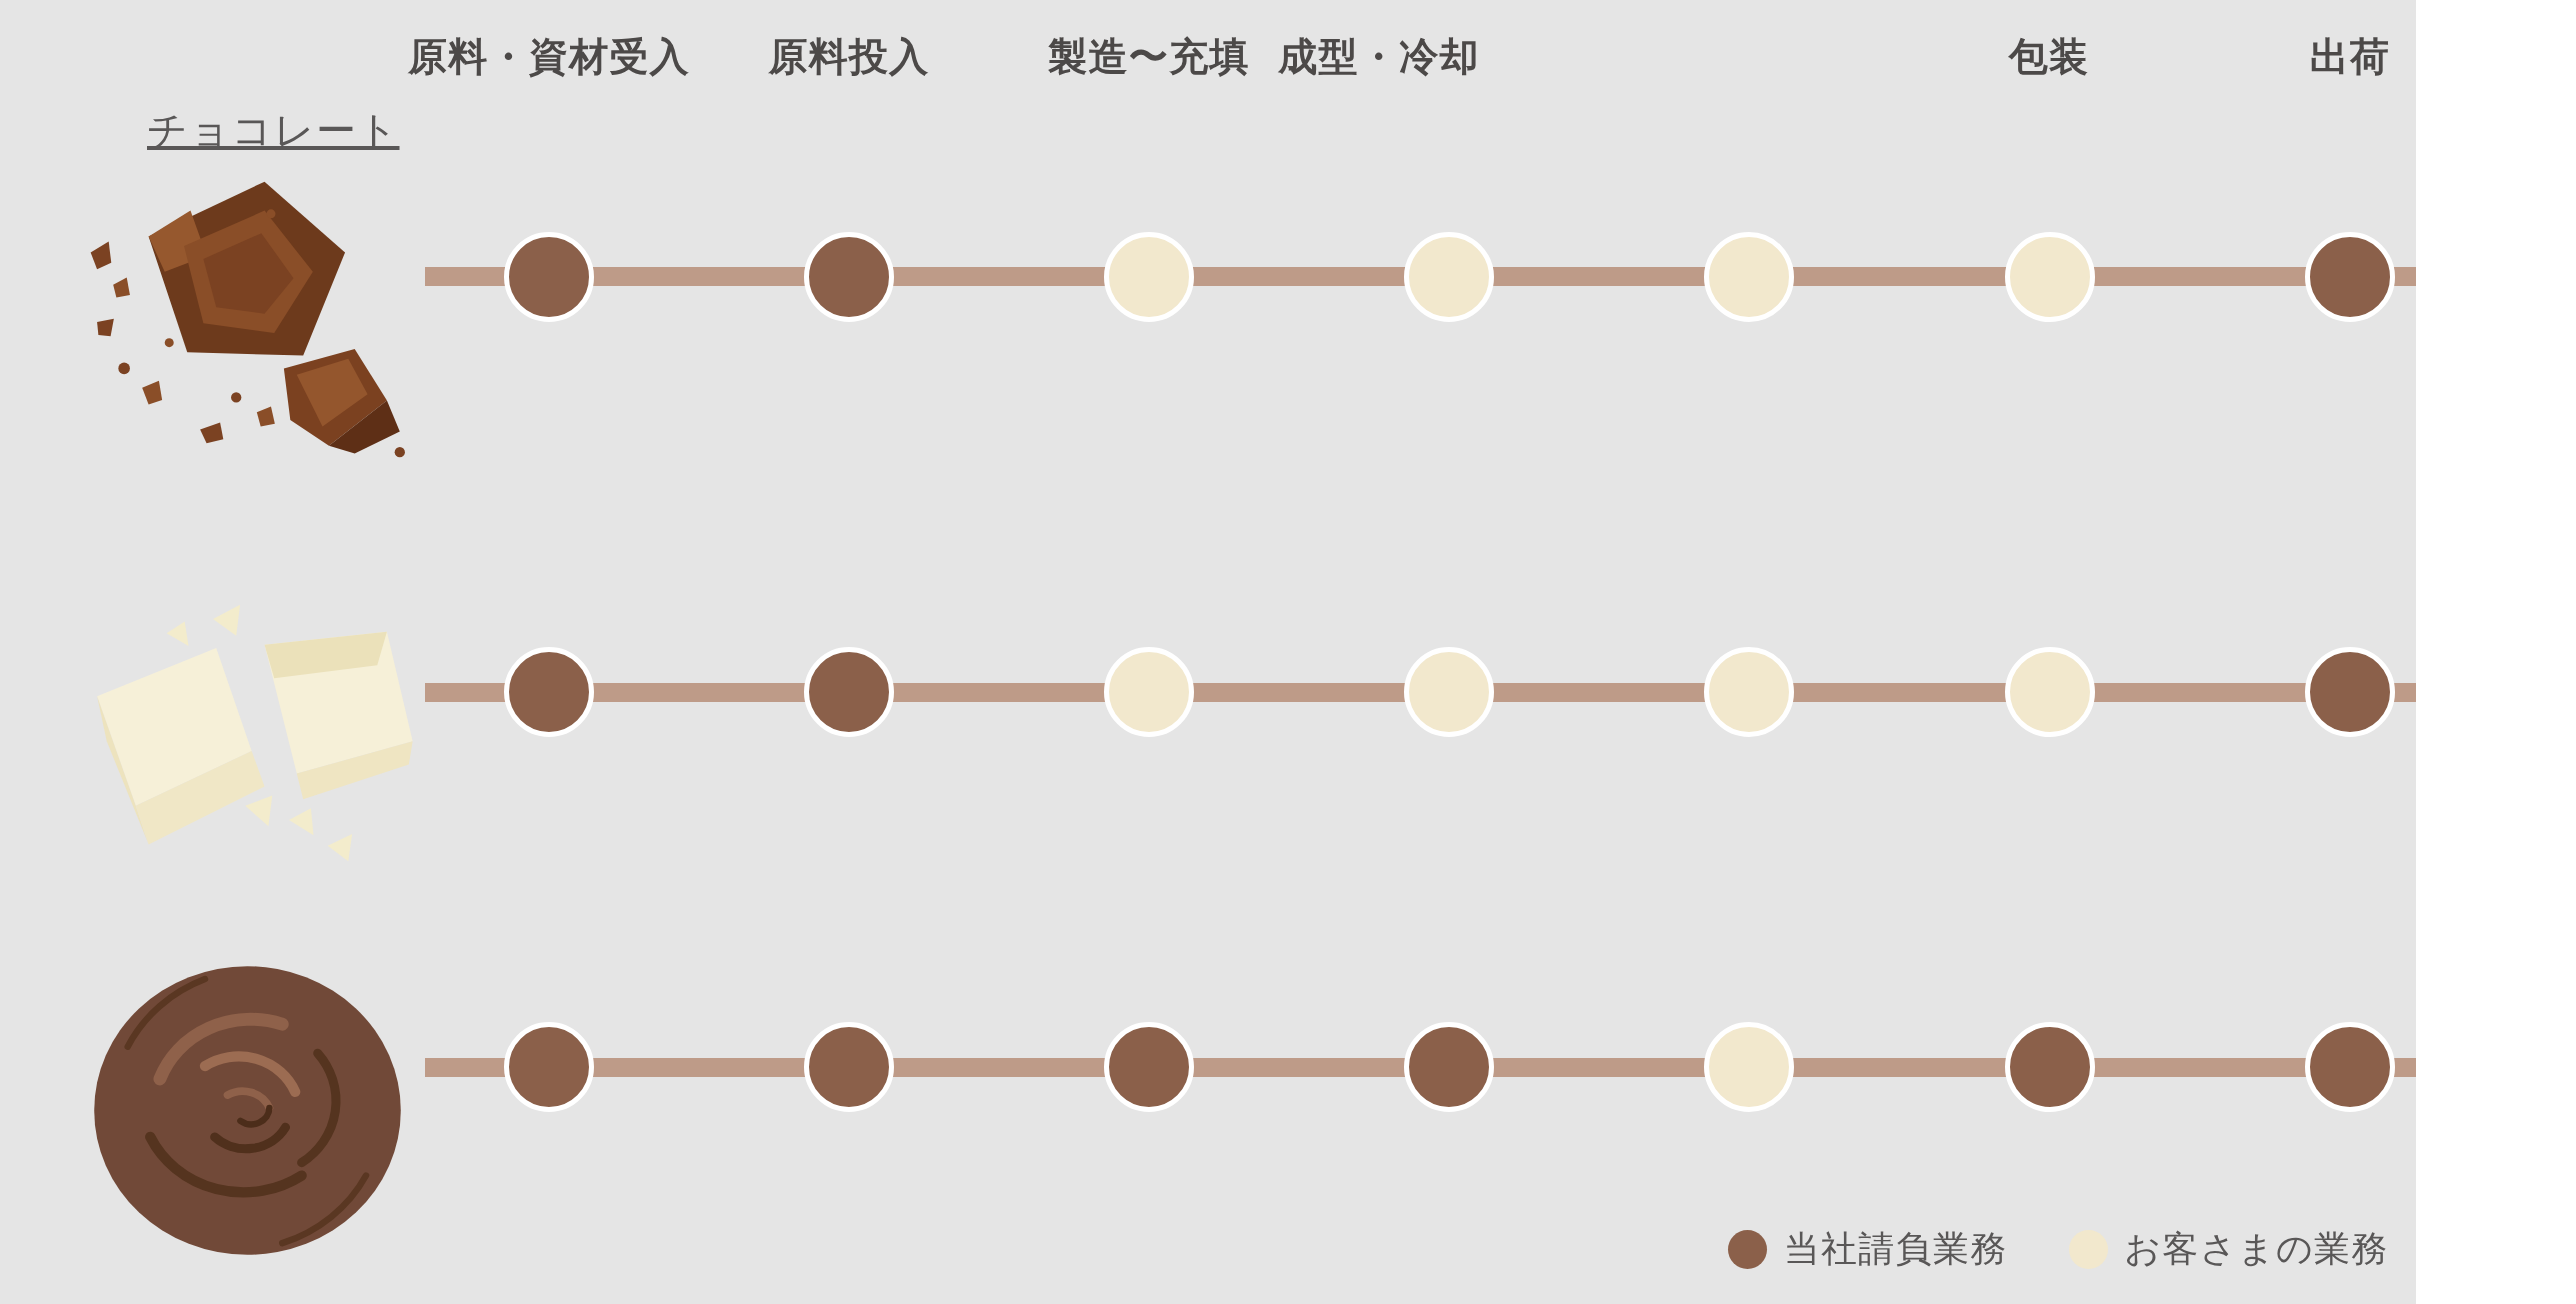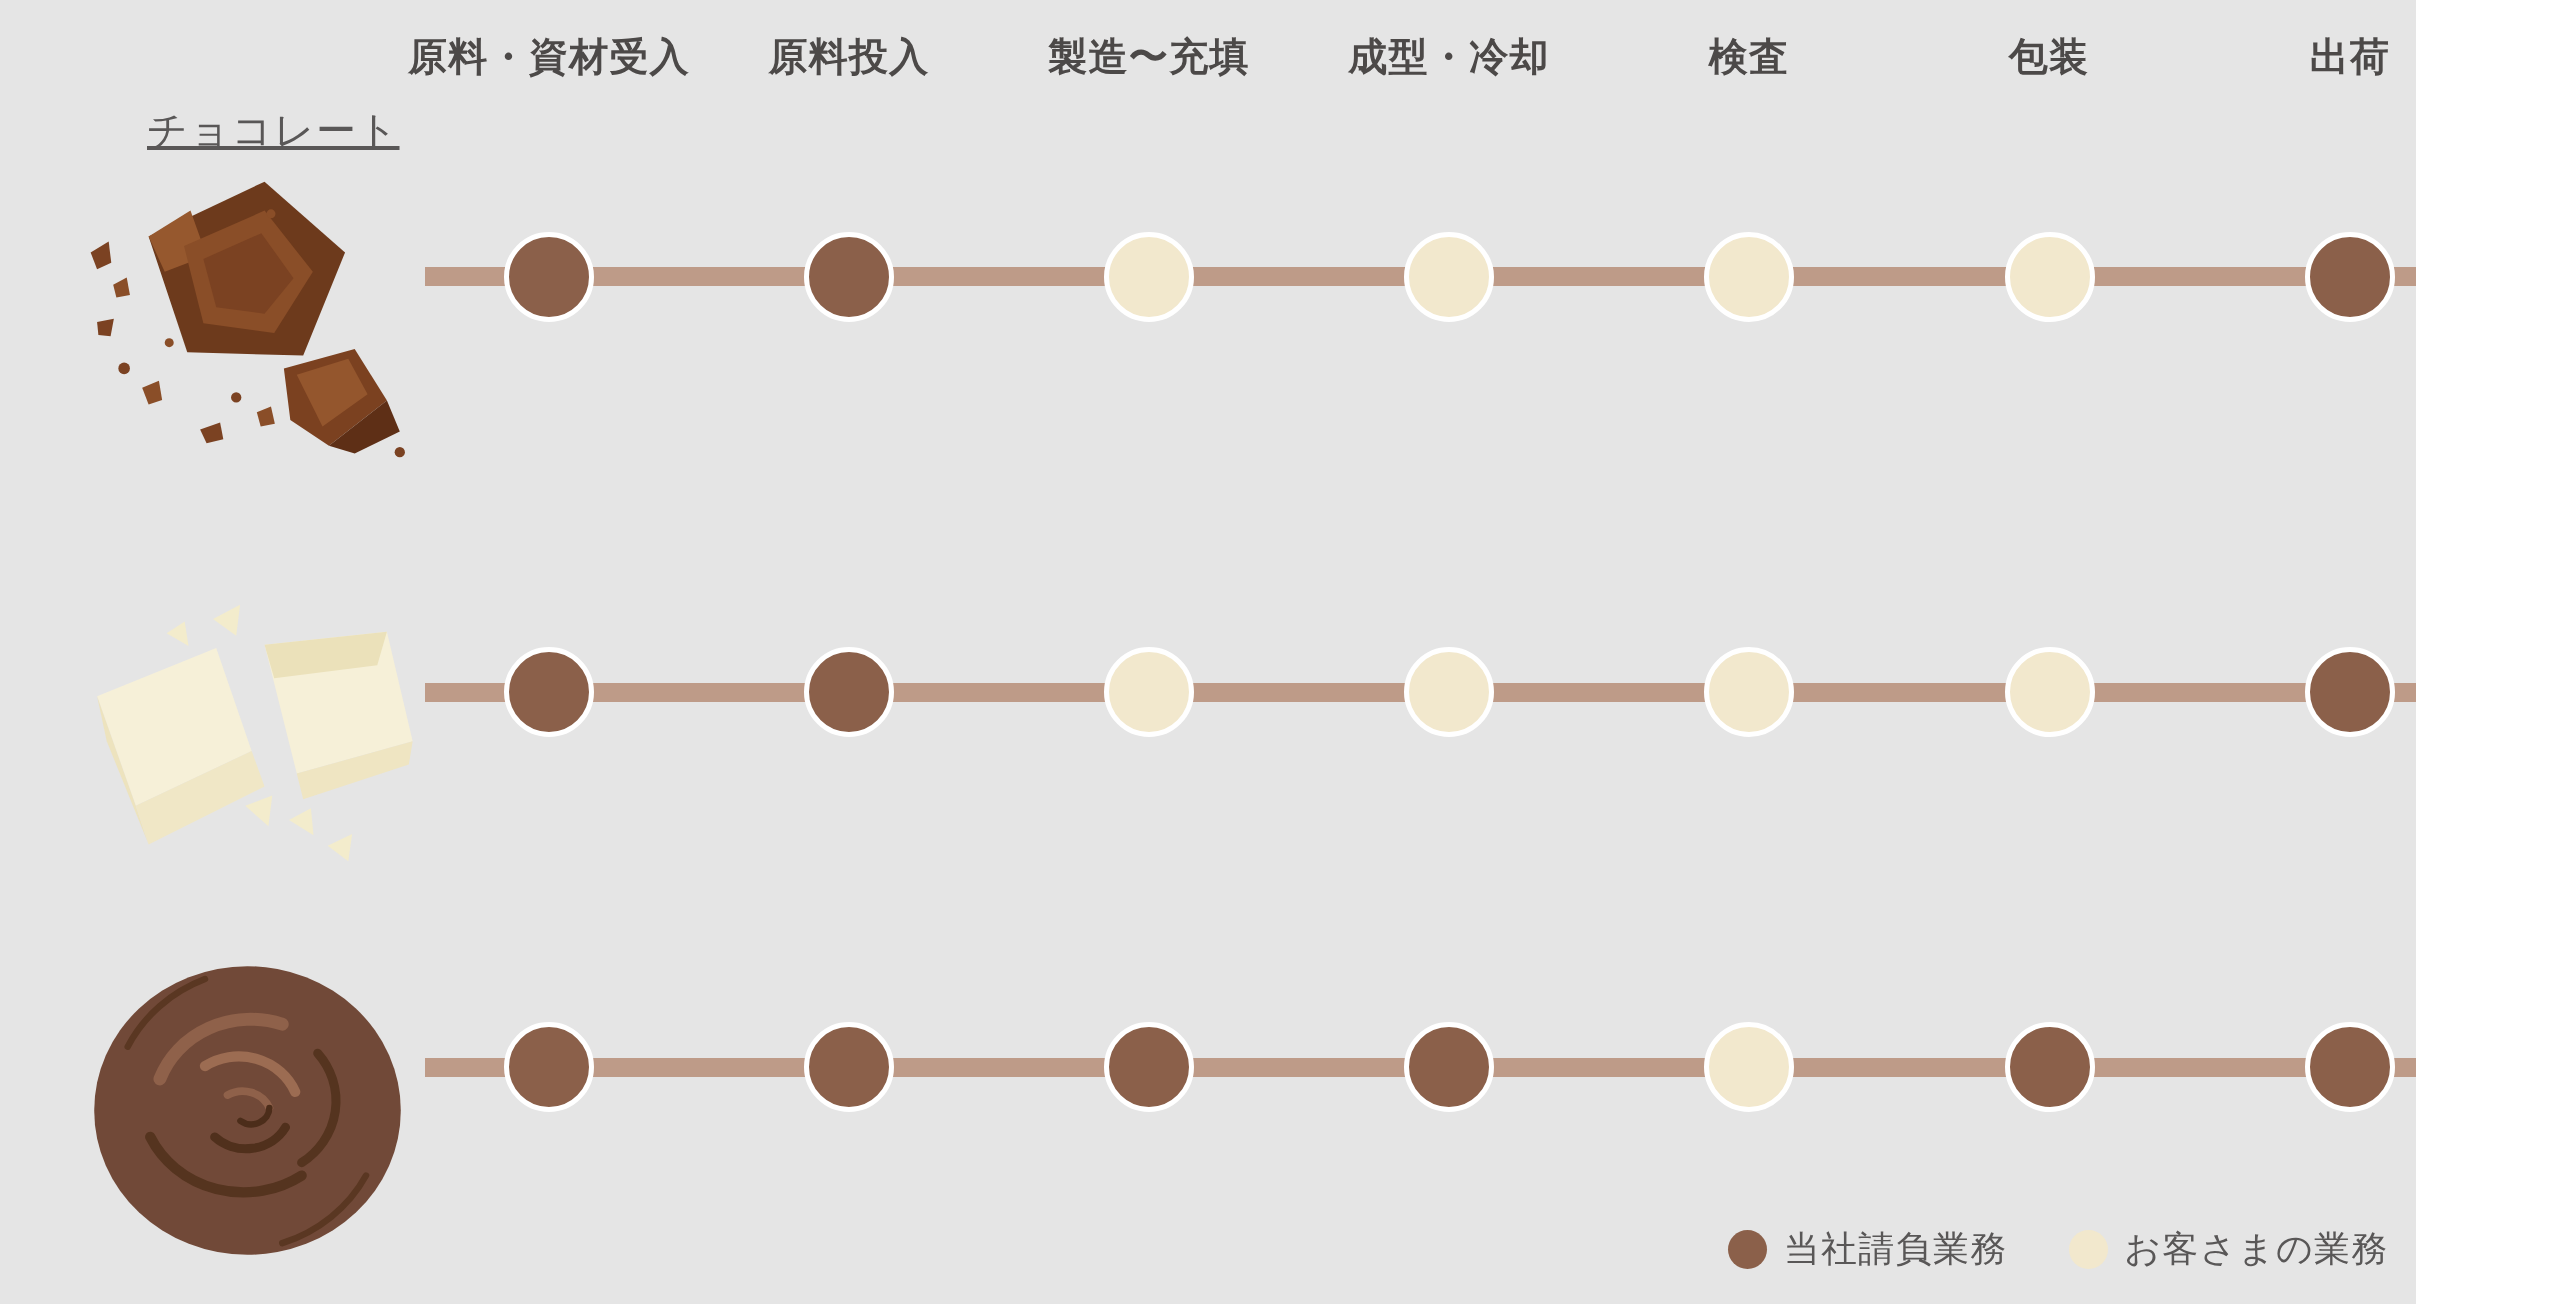--- a/index.html
+++ b/index.html
@@ -45,22 +45,21 @@
   .product-img{position:absolute;}
 </style>
 </head>
 <body>
 
 <div id="stage">
 
   <div class="col-header" style="left:356px">原料・資材受入</div>
   <div class="col-header" style="left:956px">製造〜充填</div>
   <div class="col-header" style="left:656px">原料投入</div>
-  <div class="col-header" style="left:1256px">成型・冷却</div>
-  <div class="col-header" style="left:1556px">検査</div>
+  <div class="col-header" style="left:1186px">成型・冷却</div>
   <div class="col-header" style="left:1856px">包装</div>
   <div class="col-header" style="left:2157px">出荷</div>
 
   <div class="row-label" style="left:147px;top:103px">チョコレート</div>
 
   <svg class="product-img" style="left:52px;top:175px" width="380" height="287" viewBox="0 0 590 445">
 
     <polygon points="150,95 330,10 455,120 390,280 210,275" fill="#6D3A1C"></polygon>
     <polygon points="150,95 215,55 240,125 175,150" fill="#96582E"></polygon>
     <polygon points="205,110 330,55 405,150 345,245 235,230" fill="#8A4E28"></polygon>

